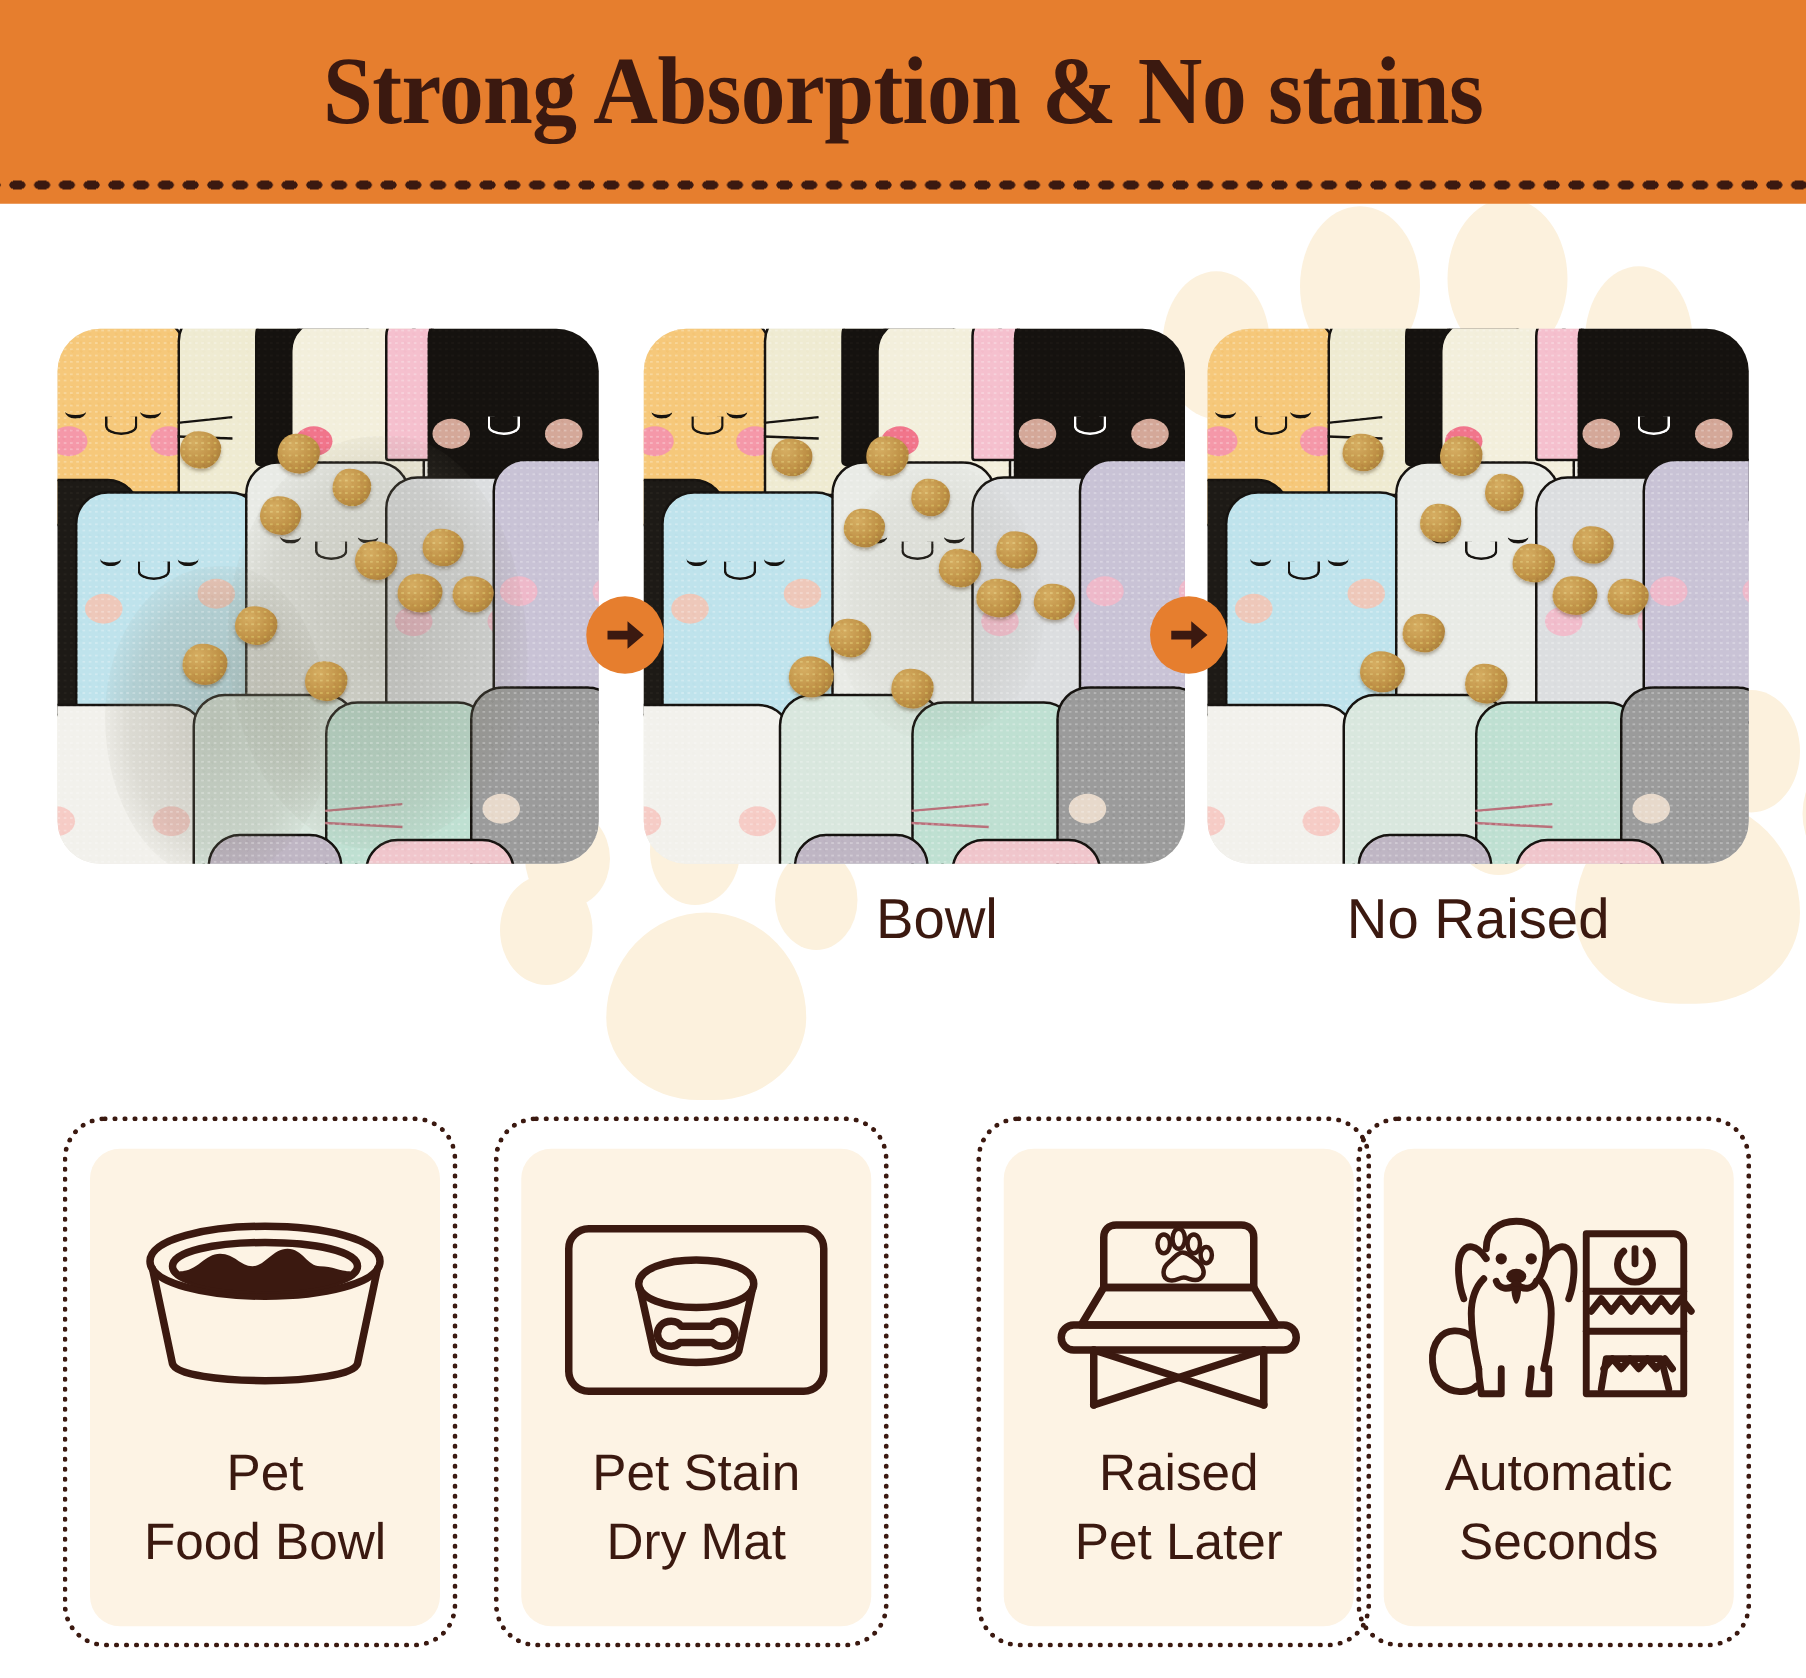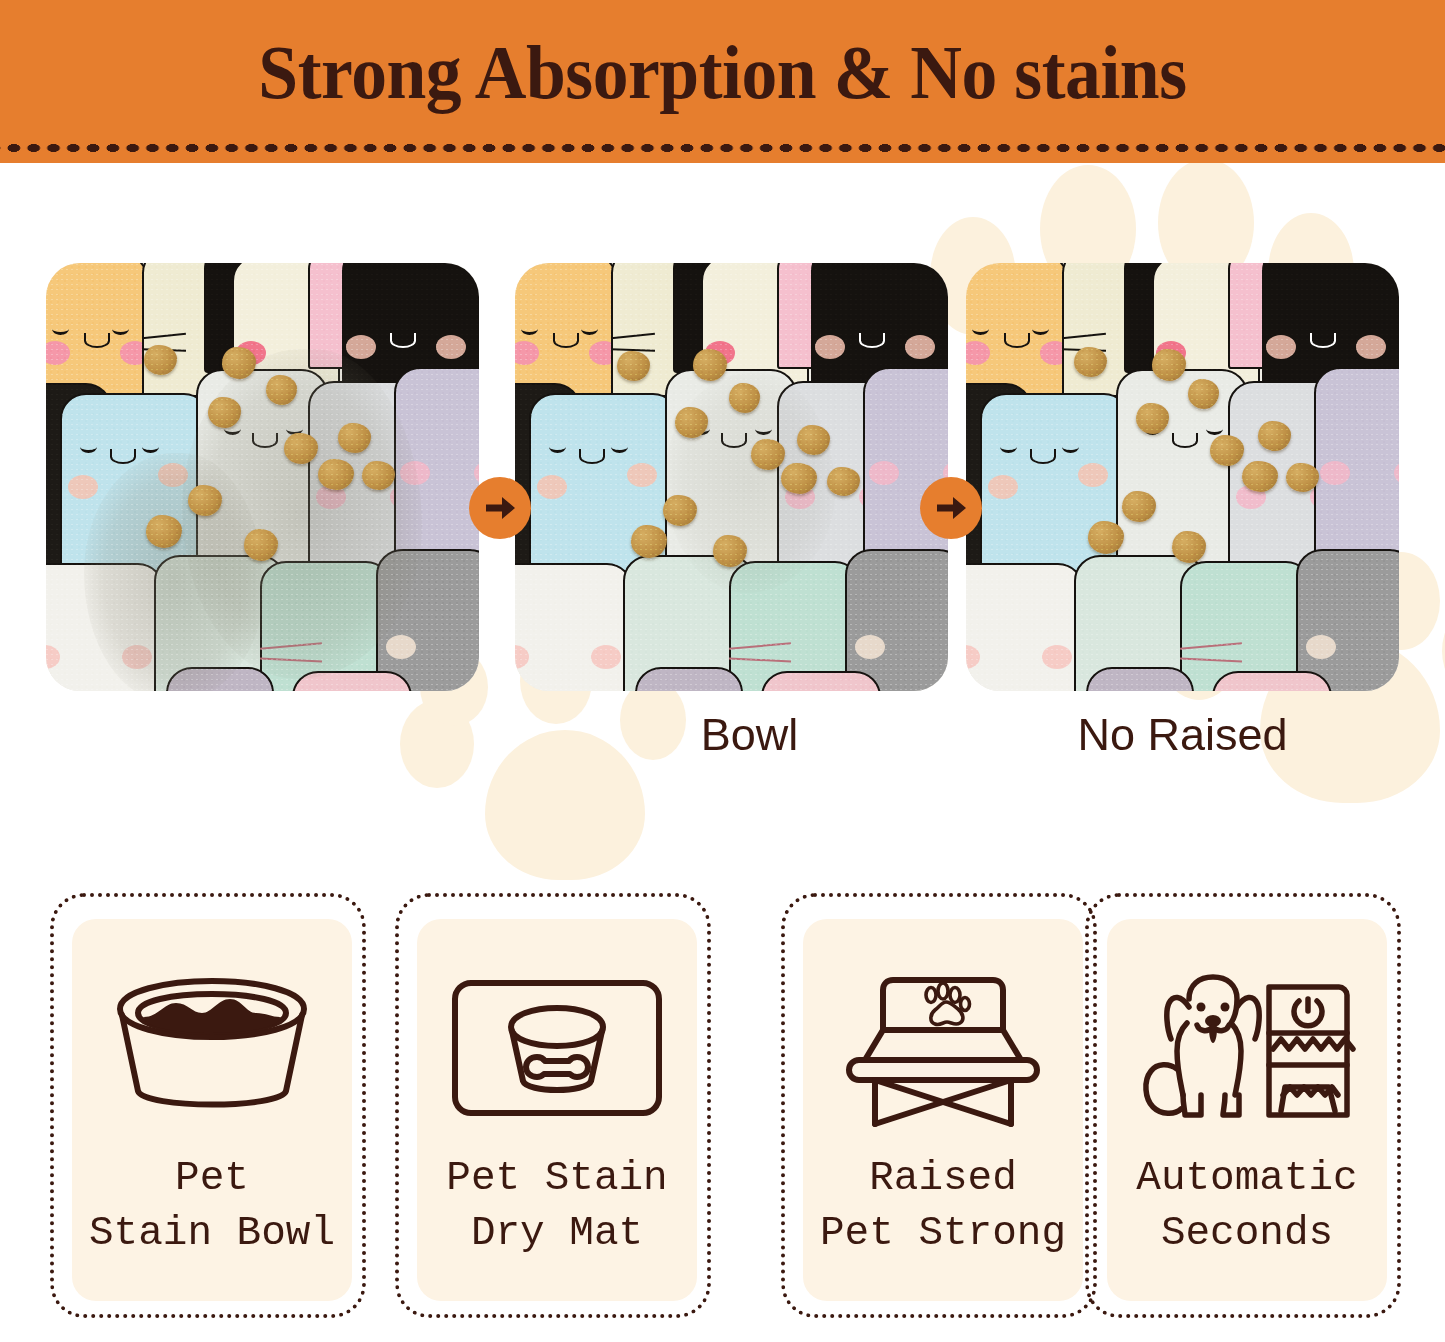--- a/index.html
+++ b/index.html
@@ -200,21 +200,20 @@
   .card.k2 { left: 395px; }
   .card.k3 { left: 781px; }
   .card.k4 { left: 1085px; }
   .card-inner {
     position: absolute;
     left: 18px; top: 22px;
     width: 280px;
     height: 382px;
     background: #FDF3E4;
     border-radius: 24px;
-    font-family: Liberation Mono, monospace;
   }
   .card-icon {
     position: absolute;
     left: 0; top: 34px;
     width: 280px;
     height: 190px;
     display: flex;
     align-items: center;
     justify-content: center;
   }
@@ -534,21 +533,21 @@
             <g fill="none" stroke="#3B1910" stroke-width="6" stroke-linejoin="round" stroke-linecap="round">
               <path d="M16 36 C16 18, 62 8, 108 8 C154 8, 200 18, 200 36 C200 54, 154 64, 108 64 C62 64, 16 54, 16 36 Z"></path>
               <path d="M34 40 C34 28, 68 21, 108 21 C148 21, 182 28, 182 40 C182 52, 148 59, 108 59 C68 59, 34 52, 34 40 Z"></path>
               <path d="M18 42 L34 118 C40 136, 176 136, 182 118 L198 42"></path>
             </g>
             <path d="M40 44 C54 44, 60 30, 72 30 C84 30, 88 40, 98 40 C108 40, 114 26, 126 26 C138 26, 142 40, 152 40 C162 40, 168 44, 176 44 C176 54, 146 60, 108 60 C70 60, 40 54, 40 44 Z" fill="#3B1910"></path>
           </svg>
         </div>
         <div class="card-label">
           <span>Pet</span>
-          <span class="l2">Stain Bowl</span>
+          <span class="l2">Food Bowl</span>
         </div>
       </div>
     </div>
 
     <div class="card k2">
       <div class="card-inner">
         <div class="card-icon">
           <svg width="216" height="142" viewBox="0 0 216 142" aria-hidden="true">
             <g fill="none" stroke="#3B1910" stroke-width="6" stroke-linejoin="round" stroke-linecap="round">
               <rect x="6" y="6" width="204" height="130" rx="16"></rect>
@@ -582,21 +581,21 @@
               <ellipse cx="96" cy="27" rx="5" ry="7.5"></ellipse>
               <ellipse cx="108" cy="23" rx="5" ry="8"></ellipse>
               <ellipse cx="120" cy="27" rx="5" ry="7.5"></ellipse>
               <ellipse cx="130" cy="36" rx="4.5" ry="6.5"></ellipse>
               <path d="M100 42 c-5 4 -6 12 0 14 c5 2 8 -2 12 -2 c4 0 8 4 13 1 c5 -3 3 -10 -2 -14 c-5 -4 -8 -7 -12 -7 c-4 0 -6 4 -11 8 Z"></path>
             </g>
           </svg>
         </div>
         <div class="card-label">
           <span>Raised</span>
-          <span class="l2">Pet Strong</span>
+          <span class="l2">Pet Later</span>
         </div>
       </div>
     </div>
 
     <div class="card k4">
       <div class="card-inner">
         <div class="card-icon">
           <svg width="228" height="158" viewBox="0 0 228 158" aria-hidden="true">
             <g fill="none" stroke="#3B1910" stroke-width="5.5" stroke-linejoin="round" stroke-linecap="round">
 

